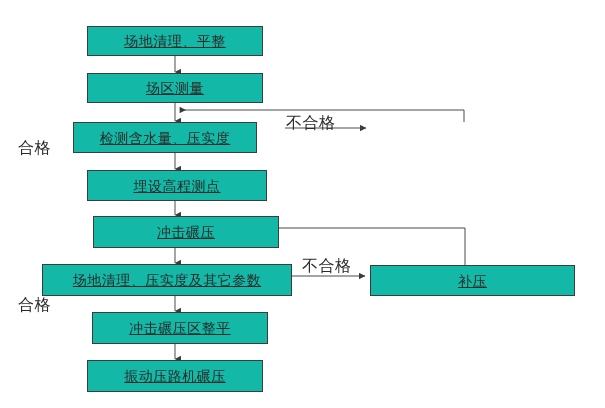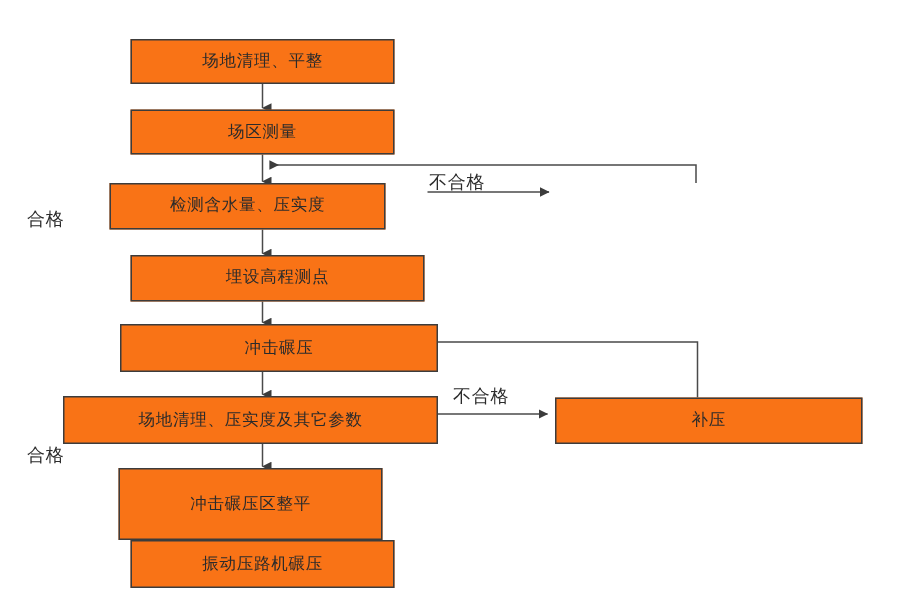--- a/index.html
+++ b/index.html
@@ -16,50 +16,51 @@
   }
   #edges{
     position:absolute;left:0;top:0;
     width:605px;height:408px;
     pointer-events:none;
   }
   .node{
     position:absolute;
     box-sizing:border-box;
     border:1px solid #3c3c3c;
-    background:#f97316;
+    background:#14b8a6;
     display:flex;
     align-items:center;
     justify-content:center;
     color:#2b2b2b;
-    font-size:11px;
+    font-size:14px;
     letter-spacing:0.5px;
     line-height:1;
     white-space:nowrap;
+    text-decoration:underline;
   }
   .edge-label{
     position:absolute;
     color:#2b2b2b;
-    font-size:12px;
+    font-size:16px;
     letter-spacing:0.5px;
     line-height:1;
     white-space:nowrap;
     background:transparent;
   }
 
   
   .n-site-clear   {left:87px; top:26px;  width:176px;height:30px;}
   .n-site-survey  {left:87px; top:73px;  width:176px;height:30px;}
   .n-test-moist   {left:73px; top:122px; width:184px;height:31px;}
   .n-water-dry    {left:371px;top:122px; width:203px;height:31px;}
-  .n-embed-point  {left:87px; top:170px; width:196px;height:31px;}
-  .n-impact-roll  {left:80px; top:216px; width:212px;height:32px;}
+  .n-embed-point  {left:87px; top:170px; width:180px;height:31px;}
+  .n-impact-roll  {left:93px; top:216px; width:186px;height:32px;}
   .n-test-settle  {left:42px; top:264px; width:250px;height:32px;}
   .n-re-press     {left:370px;top:265px; width:205px;height:31px;}
-  .n-level-area   {left:79px; top:312px; width:176px;height:48px;}
+  .n-level-area   {left:92px; top:312px; width:176px;height:32px;}
   .n-vib-roller   {left:87px; top:360px; width:176px;height:32px;}
 
   
   .lbl-nok-1 {left:286px;top:115px;}
   .lbl-ok-1  {left:18px; top:140px;}
   .lbl-nok-2 {left:302px;top:258px;}
   .lbl-ok-2  {left:18px; top:297px;}
 </style>
 </head>
 <body>

